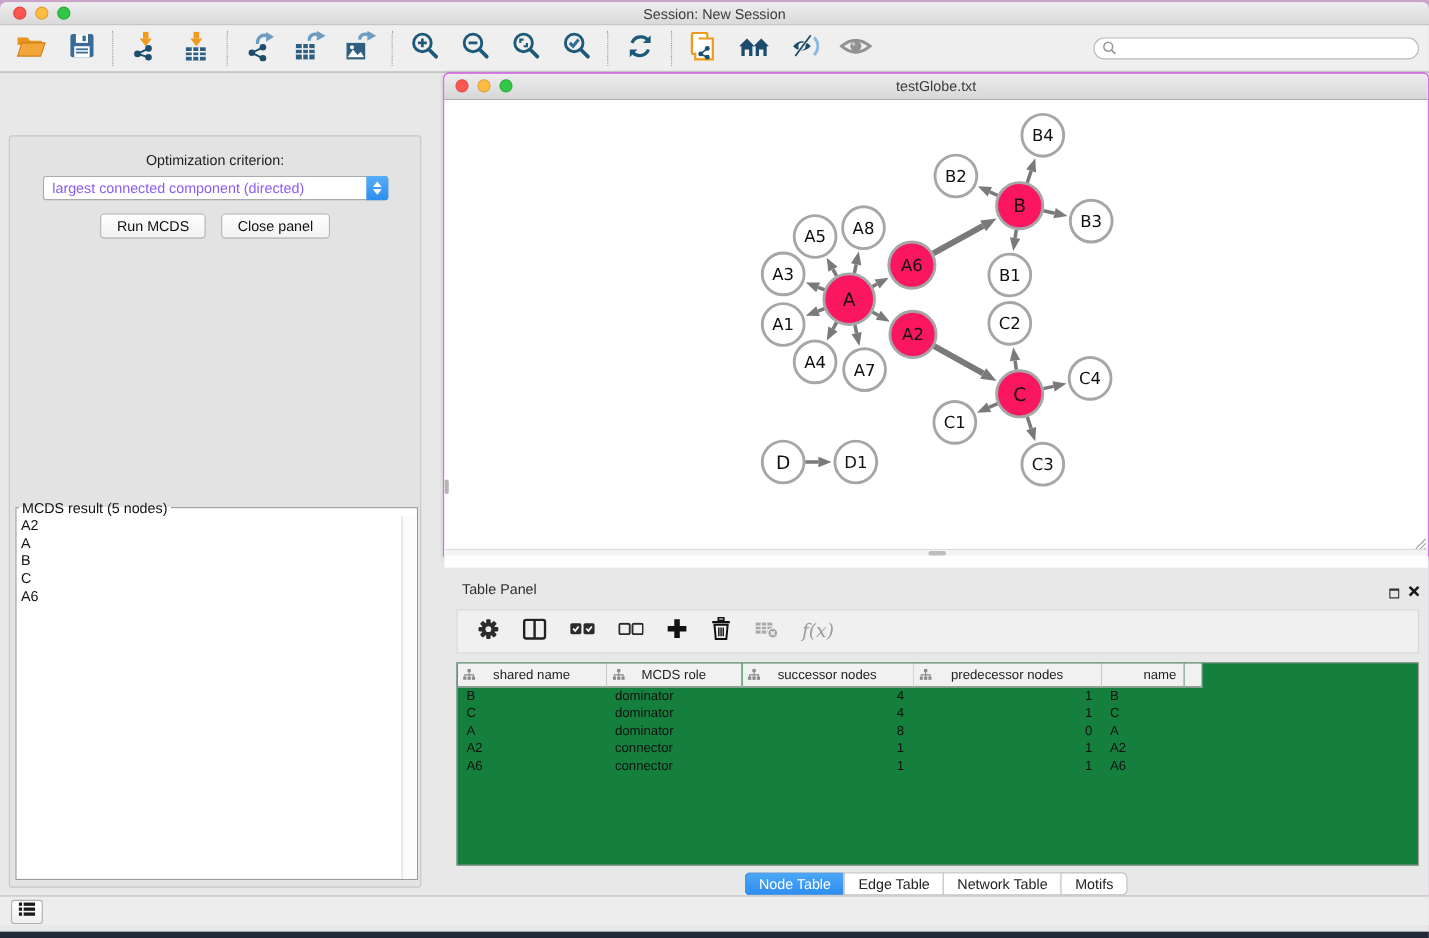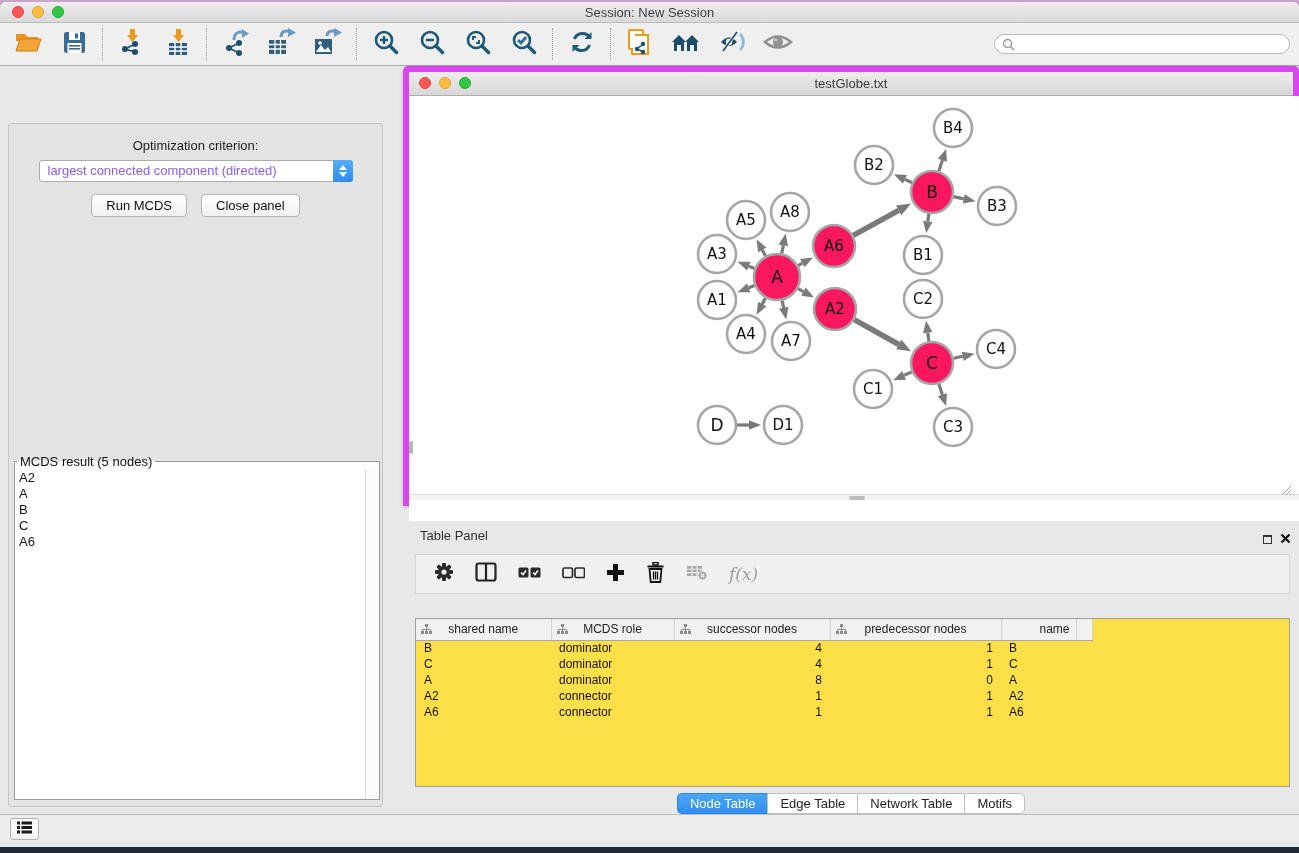--- a/index.html
+++ b/index.html
@@ -86,21 +86,21 @@
     position:absolute;left:5px;right:2px;top:330px;bottom:6px;
     background:#fff;border:1px solid #9a9a9a;margin:0;padding:0;
   }
   .result-box legend{font-size:13px;color:#111;padding:0 3px;margin-left:2px;}
   .result-list{position:absolute;left:0;top:0;right:14px;bottom:0;padding:1px 0 0 4px;overflow:hidden;}
   .result-item{font-size:13px;color:#111;line-height:16px;}
   .result-scroll{position:absolute;right:0;top:0;bottom:0;width:13px;background:#fbfbfb;border-left:1px solid #dcdcdc;}
   
   .network-window{
     position:absolute;left:403px;top:64px;width:896px;height:440px;
-    border:6px solid #d946ef;border-radius:5px 5px 0 0;box-sizing:border-box;
+    border:1px solid #d946ef;border-radius:5px 5px 0 0;box-sizing:border-box;
     background:#fff;box-shadow:0 1px 4px rgba(0,0,0,.18);
   }
   .nw-titlebar{
     position:relative;height:23px;background:linear-gradient(#ededed,#d7d7d7);
     border-bottom:1px solid #acacac;border-radius:5px 5px 0 0;
   }
   .nw-titlebar .lights{top:5px;left:10px;}
   .nw-title{position:absolute;left:0;right:0;top:4px;text-align:center;font-size:13px;color:#3c3c3c;}
   .nw-canvas{position:absolute;left:0;top:24px;width:894px;height:425px;background:#fff;overflow:hidden;}
   .nw-hscroll{position:absolute;left:0;bottom:0;width:894px;height:6px;background:#f3f3f3;border-top:1px solid #ddd;box-sizing:border-box;}
@@ -111,21 +111,21 @@
   .table-panel{position:absolute;left:403px;top:520px;width:896px;height:300px;}
   .tp-toolbar{
     position:absolute;left:12px;right:9px;top:32px;height:40px;
     background:#f0f0f0;border:1px solid #d6d6d6;box-sizing:border-box;
     display:flex;align-items:center;gap:21px;padding-left:18px;
   }
   .tp-btn{display:flex;align-items:center;justify-content:center;}
   .fx-label{font-family:"DejaVu Serif","Liberation Serif",serif;font-style:italic;font-size:17px;color:#9c9c9c;}
   .data-table{
     position:absolute;left:12px;right:9px;top:80px;bottom:35px;
-    background:#fde047;border:1px solid #9e9e9e;box-sizing:border-box;overflow:hidden;margin-top:16px;
+    background:#15803d;border:1px solid #9e9e9e;box-sizing:border-box;overflow:hidden;
   }
   table.grid{border-collapse:collapse;table-layout:fixed;}
   .grid th{
     height:21px;background:#f1f1f1;border-bottom:1px solid #a8a8a8;border-right:1px solid #d4d4d4;
     font-size:12px;font-weight:normal;color:#222;text-align:center;position:relative;padding:0 4px;
     box-sizing:border-box;white-space:nowrap;overflow:hidden;
   }
   .grid th .shared-ico{position:absolute;left:5px;top:5px;}
   .grid td{
     height:16px;font-size:12px;color:#111;padding:0 8px;white-space:nowrap;

